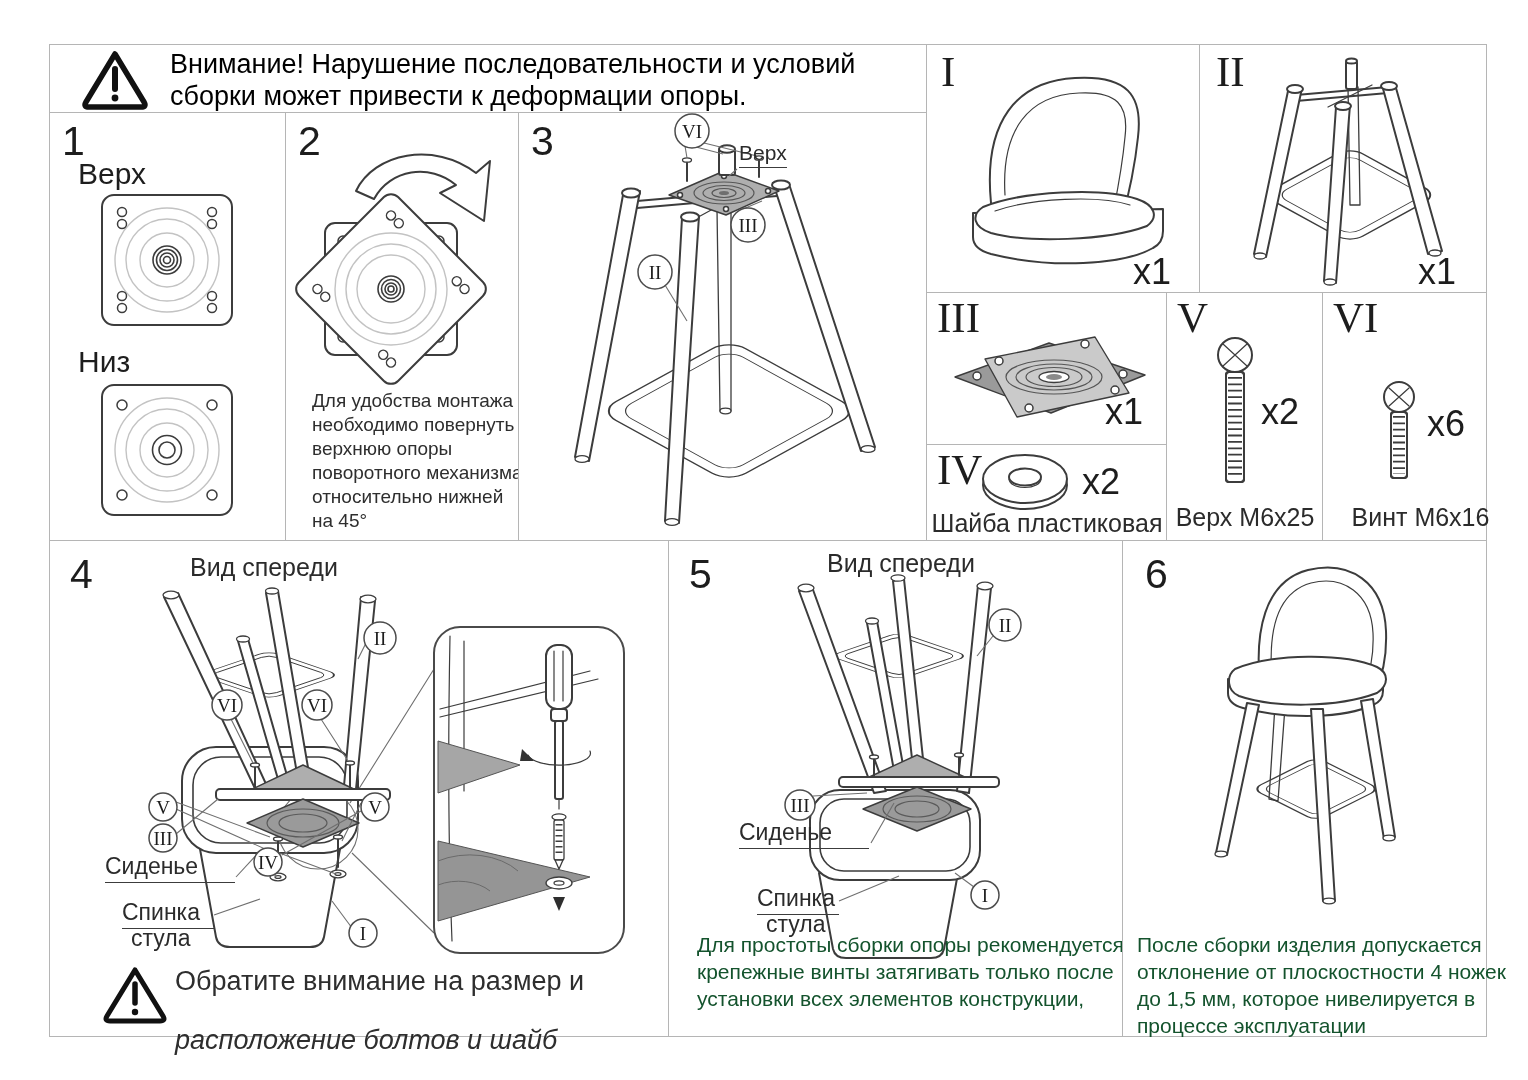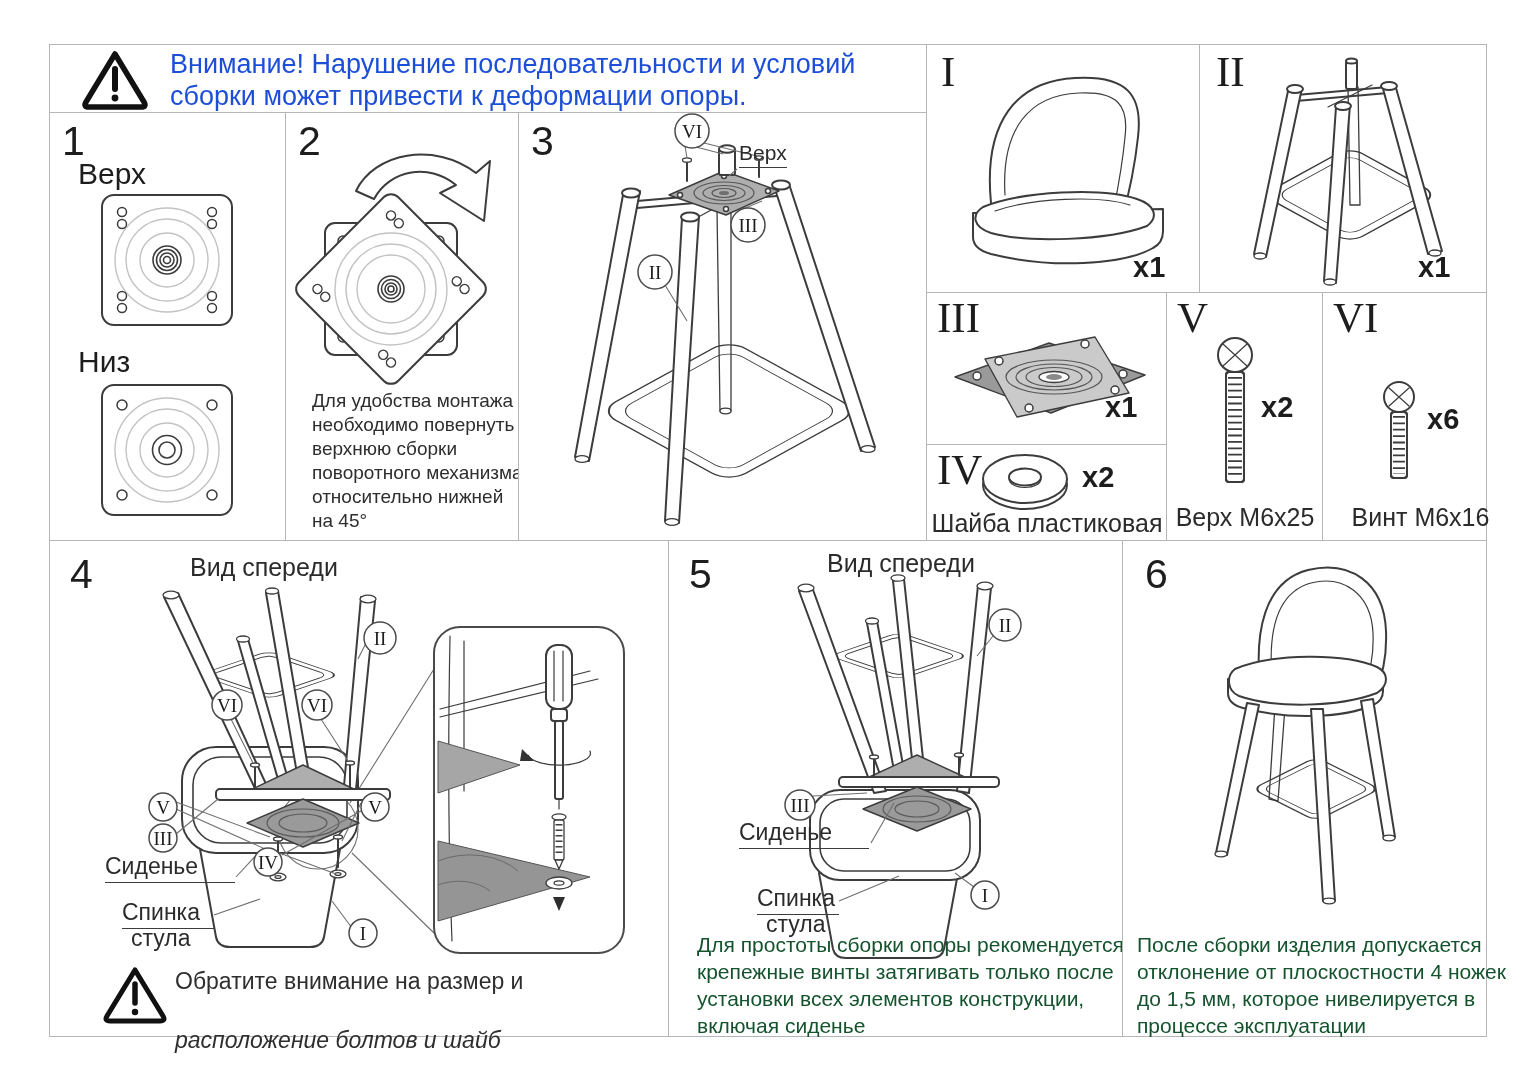--- a/index.html
+++ b/index.html
@@ -2,29 +2,29 @@
 <html><head>
 <meta charset="utf-8">
 <style>
   html,body{margin:0;padding:0;background:#fff;}
   body{width:1528px;height:1080px;position:relative;font-family:"Liberation Sans",sans-serif;color:#2b2b2b;overflow:hidden;}
   #sheet{position:absolute;left:50px;top:45px;width:1436px;height:991px;}
   .cell{position:absolute;outline:1px solid #b5b5b5;background:#fff;box-sizing:border-box;}
   .abs{position:absolute;white-space:nowrap;}
   .pnum{font-size:41px;color:#1d1d1d;}
   .roman{font-family:"Liberation Serif",serif;font-size:43px;color:#1d1d1d;}
-  .qty{font-size:29px;color:#1d1d1d;font-weight:bold;}
+  .qty{font-size:36px;color:#1d1d1d;}
   .biglbl{font-size:30px;color:#1d1d1d;}
   .title{font-size:25px;color:#2b2b2b;}
   .body19{font-size:19px;line-height:24px;color:#2e2e2e;}
   .note21{font-size:21px;line-height:27px;color:#14532d;}
-  .topwarn{font-size:27px;color:#1d4ed8;}
+  .topwarn{font-size:27px;color:#000000;}
   .partname{font-size:25px;color:#2b2b2b;text-align:center;}
   .lbl{font-size:23px;color:#2b2b2b;border-bottom:1.6px solid #3c3c3c;padding-bottom:2px;}
-  .warn23{font-size:23px;line-height:33px;color:#2e2e2e;}
+  .warn23{font-size:27px;line-height:33px;color:#2e2e2e;}
   svg{position:absolute;left:0;top:0;}
   .ln{fill:none;stroke:#3c3c3c;stroke-width:2;stroke-linecap:round;stroke-linejoin:round;}
   .thin{stroke-width:1.2;}
   .mid{stroke-width:1.6;}
   .wfill{fill:#fff;stroke:#3c3c3c;stroke-width:2;stroke-linejoin:round;}
   .wfill.thin{stroke-width:1.3;}
   .gfill{fill:#aeaeae;stroke:#3c3c3c;stroke-width:1.4;stroke-linejoin:round;}
   .g2fill{fill:#9a9a9a;stroke:#3c3c3c;stroke-width:1.4;stroke-linejoin:round;}
   .ltc{fill:none;stroke:#c3c3c3;stroke-width:1.4;}
   .hole{fill:#fff;stroke:#3c3c3c;stroke-width:1.5;}
@@ -115,21 +115,21 @@
         <circle class="ltc" cx="105" cy="176" r="34"></circle>
       <circle class="ln mid" cx="105" cy="176" r="13"></circle>
         <circle class="ln mid" cx="105" cy="176" r="9.5"></circle>
         <circle class="ln mid" cx="105" cy="176" r="6"></circle>
         <circle class="ln mid" cx="105" cy="176" r="3"></circle>
       <path class="wfill" d="M70,78 C88,40 148,28 190,60 L204,48 L198,108 L154,80 L170,72 C144,50 104,56 88,86 Z"></path>
     </svg>
     <div class="abs" style="left:26px;top:276px;">
       <div class="body19">Для удобства монтажа</div>
       <div class="body19">необходимо повернуть</div>
-      <div class="body19">верхнюю сборки</div>
+      <div class="body19">верхнюю опоры</div>
       <div class="body19">поворотного механизма</div>
       <div class="body19">относительно нижней</div>
       <div class="body19">на 45°</div>
     </div>
   </div>
 
   <div class="cell" style="left:469px;top:68px;width:408px;height:428px;">
     <span class="abs pnum" style="left:12px;top:5px;">3</span>
     <svg width="408" height="428" viewBox="0 0 408 428">
 
@@ -469,21 +469,20 @@
           <text class="ct" x="316" y="361">I</text>
         </g>
     </svg>
     <span class="abs lbl" style="left:70px;top:278px;width:130px;">Сиденье</span>
     <span class="abs lbl" style="left:88px;top:344px;width:82px;">Спинка</span>
     <span class="abs" style="left:97px;top:370px;font-size:23px;">стула</span>
     <div class="abs" style="left:28px;top:390px;">
       <div class="note21">Для простоты сборки опоры рекомендуется</div>
       <div class="note21">крепежные винты затягивать только после</div>
       <div class="note21">установки всех элементов конструкции,</div>
-      <div class="note21">включая сиденье</div>
     </div>
   </div>
 
   <div class="cell" style="left:1073px;top:496px;width:363px;height:495px;">
     <span class="abs pnum" style="left:22px;top:10px;">6</span>
     <svg width="363" height="495" viewBox="0 0 363 495">
 
       <polygon class="wfill thin" points="152,164 162,166 155,260 146,258"></polygon>
 
       <path class="wfill" d="M138,152 C130,90 142,40 185,29 C227,19 261,41 263,90 C264,116 259,136 252,150 L140,153 Z"></path>

